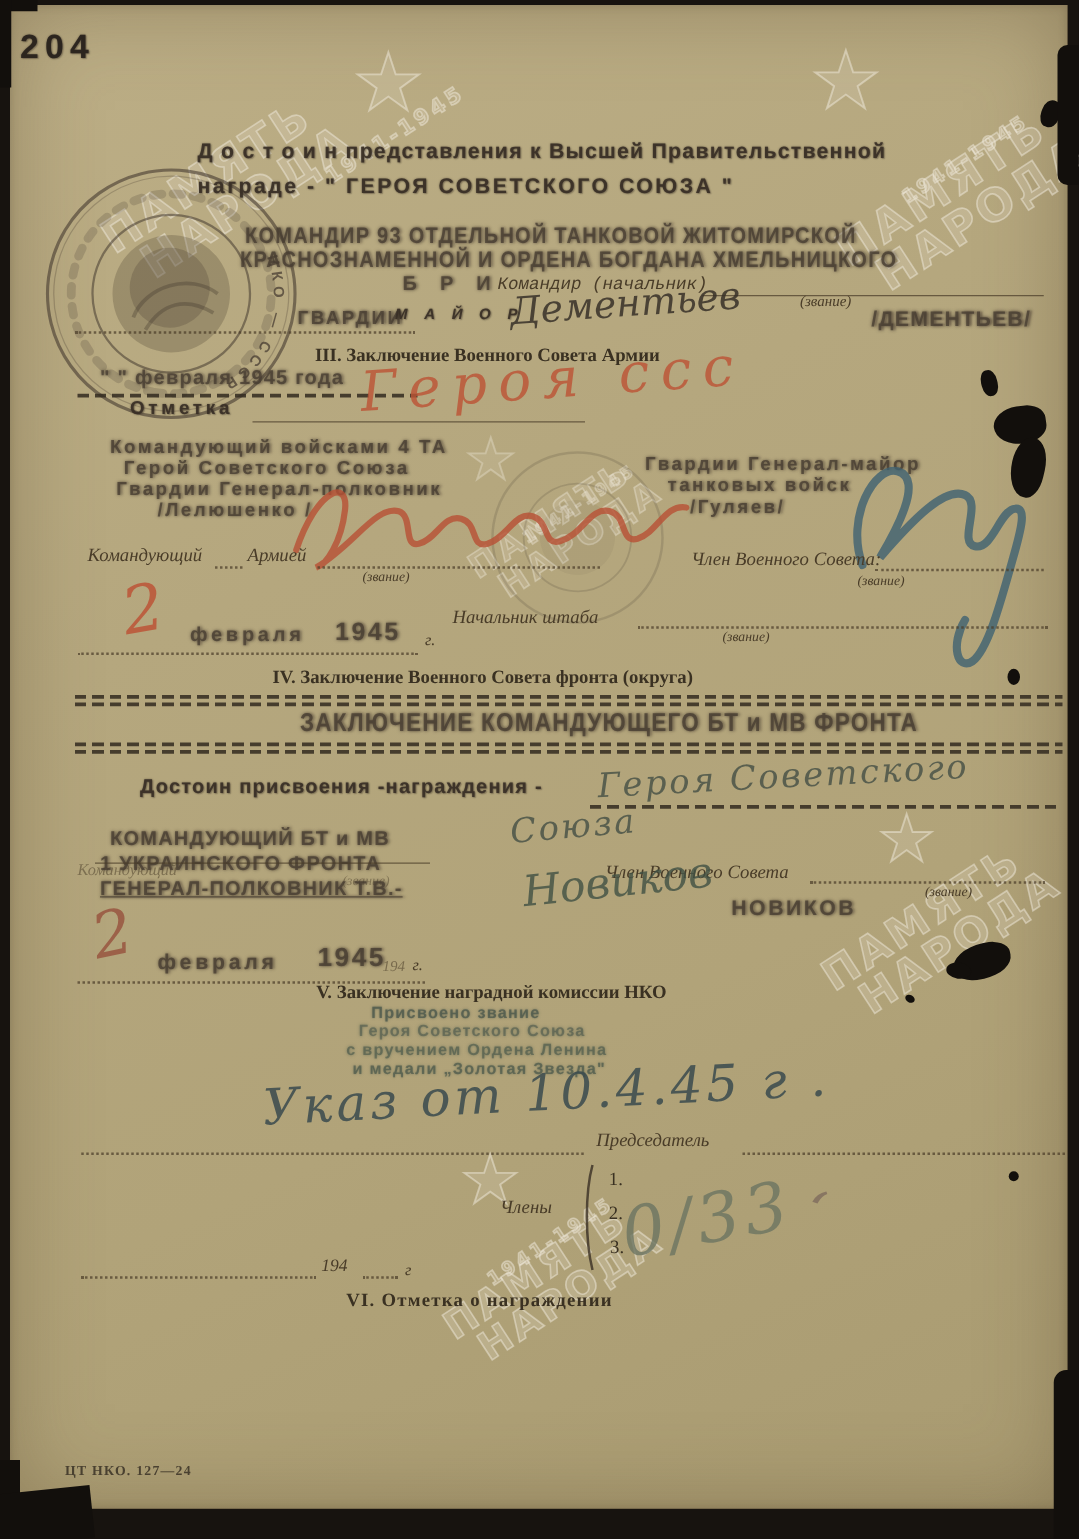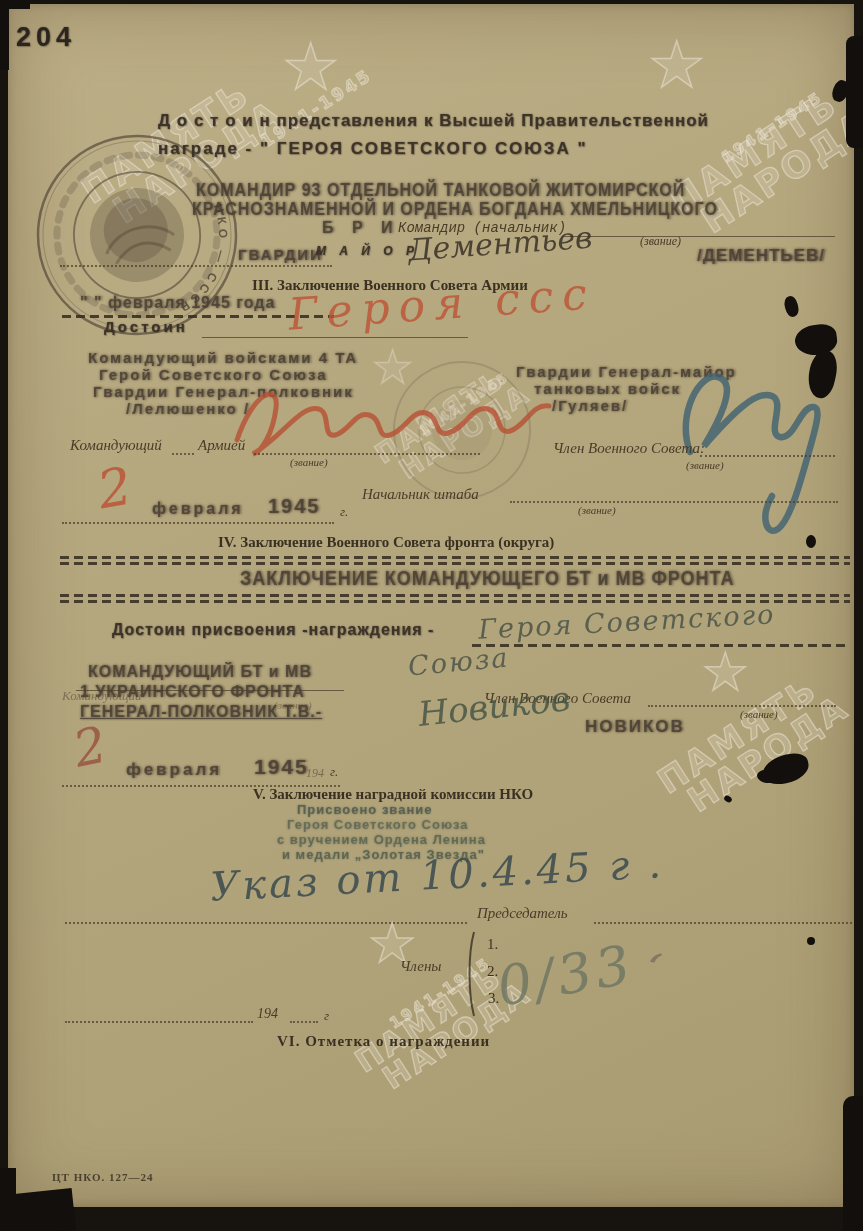--- a/index.html
+++ b/index.html
@@ -90,21 +90,21 @@
   <div class="abs stampblur" style="left:238px;top:246px;font-size:15px;letter-spacing:2px;text-shadow:2px 0 2px rgba(72,61,50,.6),0 0 3px rgba(72,61,50,.8);">ГВАРДИИ</div>
   <div class="abs stamp" style="left:316px;top:244px;font-size:12px;letter-spacing:5px;font-style:italic;">М А Й О Р</div>
   <div class="abs hand" style="left:408px;top:226px;font-size:30px;color:rgba(55,48,40,.85);transform:rotate(-4deg);">Дементьев</div>
   <div class="abs form" style="left:640px;top:234px;font-size:12px;">(звание)</div>
   <div class="abs stampblur" style="left:697px;top:246px;font-size:17px;letter-spacing:1px;text-shadow:2px 0 2px rgba(72,61,50,.55),0 0 3px rgba(72,61,50,.8);">/ДЕМЕНТЬЕВ/</div>
 
   <div class="abs print" style="left:252px;top:277px;font-size:15px;">III. Заключение Военного Совета Армии</div>
   <div class="abs stampblur" style="left:80px;top:294px;font-size:16px;letter-spacing:1px;">"    " февраля 1945 года</div>
   <div class="dashline" style="left:62px;top:315px;width:272px;"></div>
   <div class="abs hand" style="left:288px;top:278px;font-size:44px;color:rgba(188,84,54,.82);transform:rotate(-4deg);letter-spacing:9px;">Героя ссс</div>
-  <div class="abs stamp" style="left:104px;top:318px;font-size:15px;letter-spacing:3px;">Достоин</div>
+  <div class="abs stamp" style="left:104px;top:318px;font-size:15px;letter-spacing:3px;">Отметка</div>
   <div class="solidline" style="left:202px;top:337px;width:266px;"></div>
 
   <div class="abs stampblur" style="left:88px;top:349px;font-size:15px;letter-spacing:2px;">Командующий войсками 4 ТА</div>
   <div class="abs stampblur" style="left:99px;top:366px;font-size:15px;letter-spacing:2px;">Герой Советского Союза</div>
   <div class="abs stampblur" style="left:93px;top:383px;font-size:15px;letter-spacing:2px;">Гвардии Генерал-полковник</div>
   <div class="abs stampblur" style="left:126px;top:400px;font-size:15px;letter-spacing:2px;">/Лелюшенко /</div>
 
   <div class="abs stampblur" style="left:516px;top:363px;font-size:15px;letter-spacing:2px;">Гвардии Генерал-майор</div>
   <div class="abs stampblur" style="left:534px;top:380px;font-size:15px;letter-spacing:2px;">танковых войск</div>
   <div class="abs stampblur" style="left:552px;top:397px;font-size:15px;letter-spacing:2px;">/Гуляев/</div>

